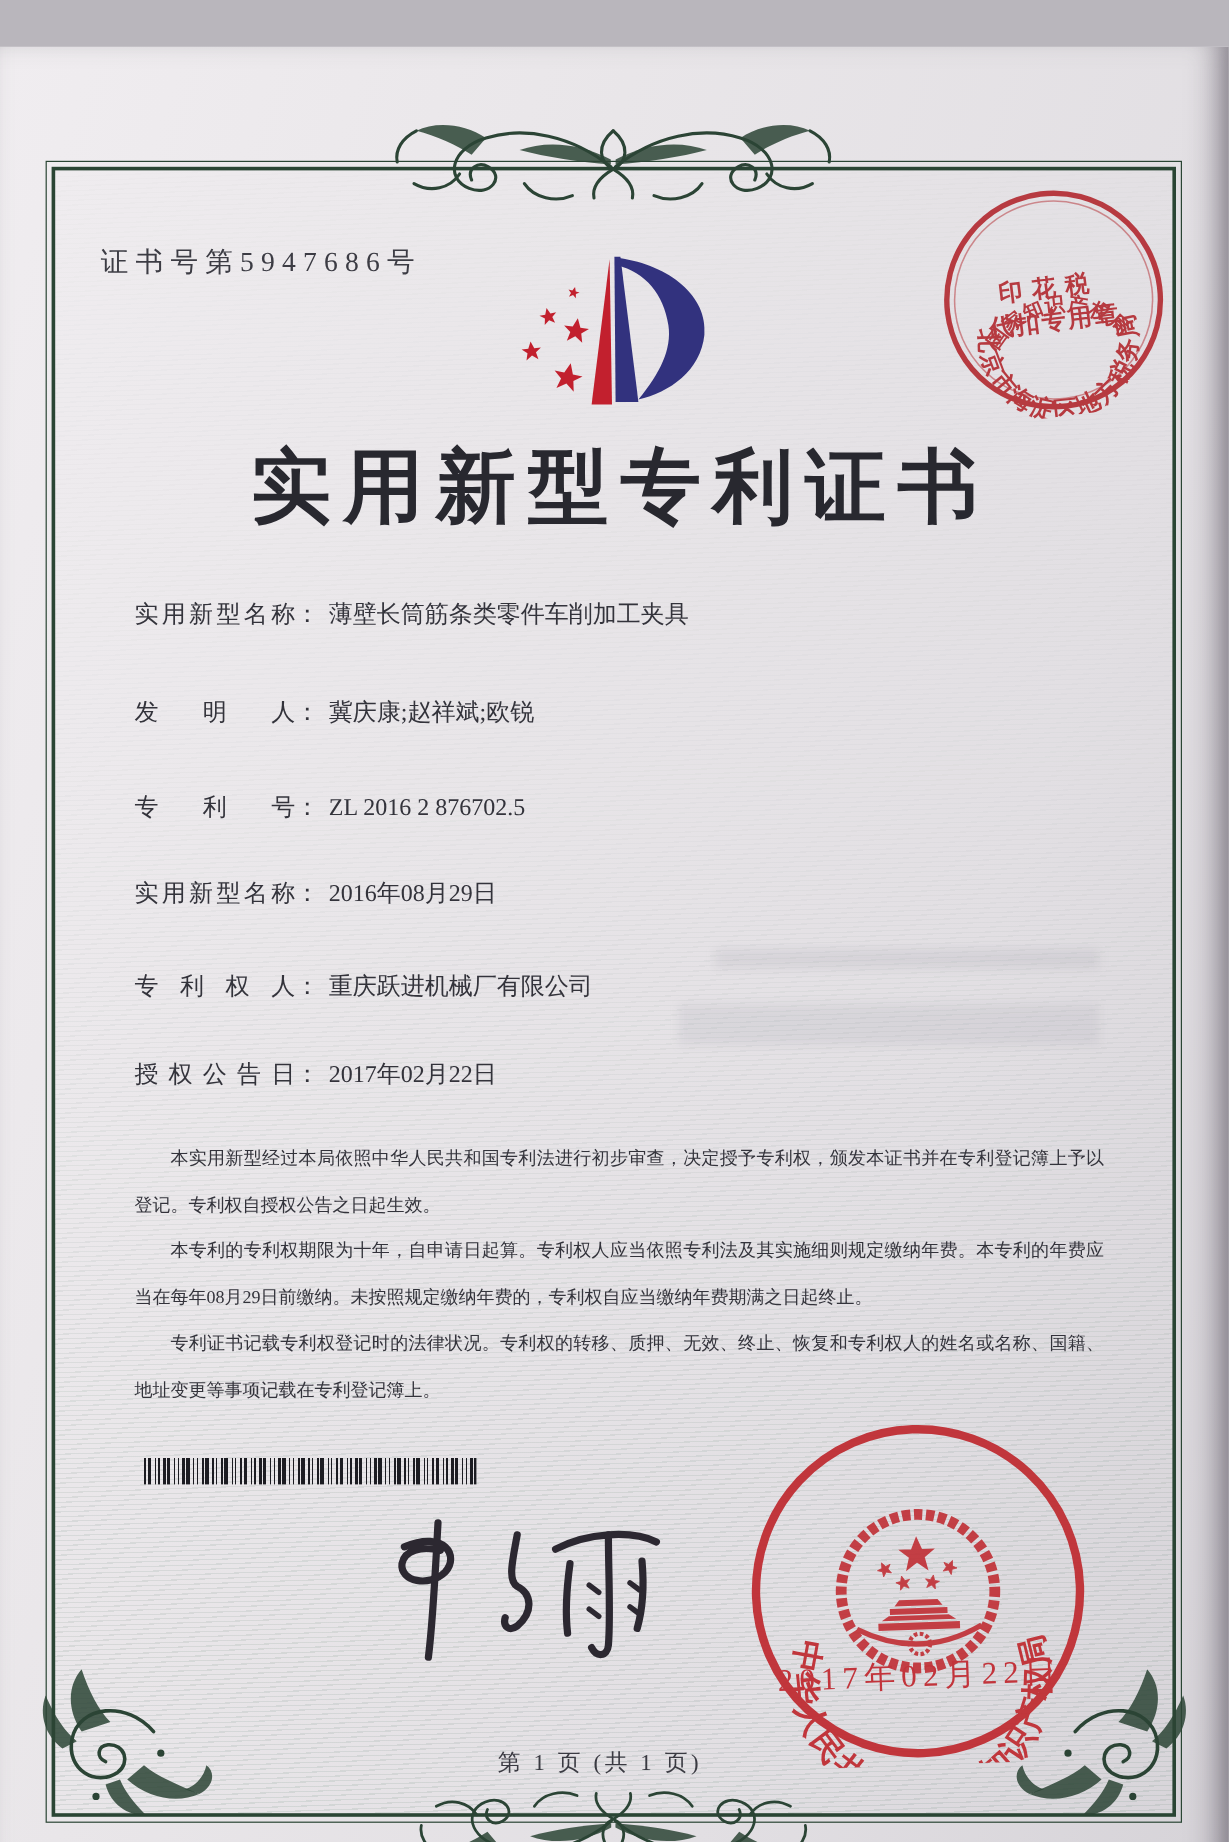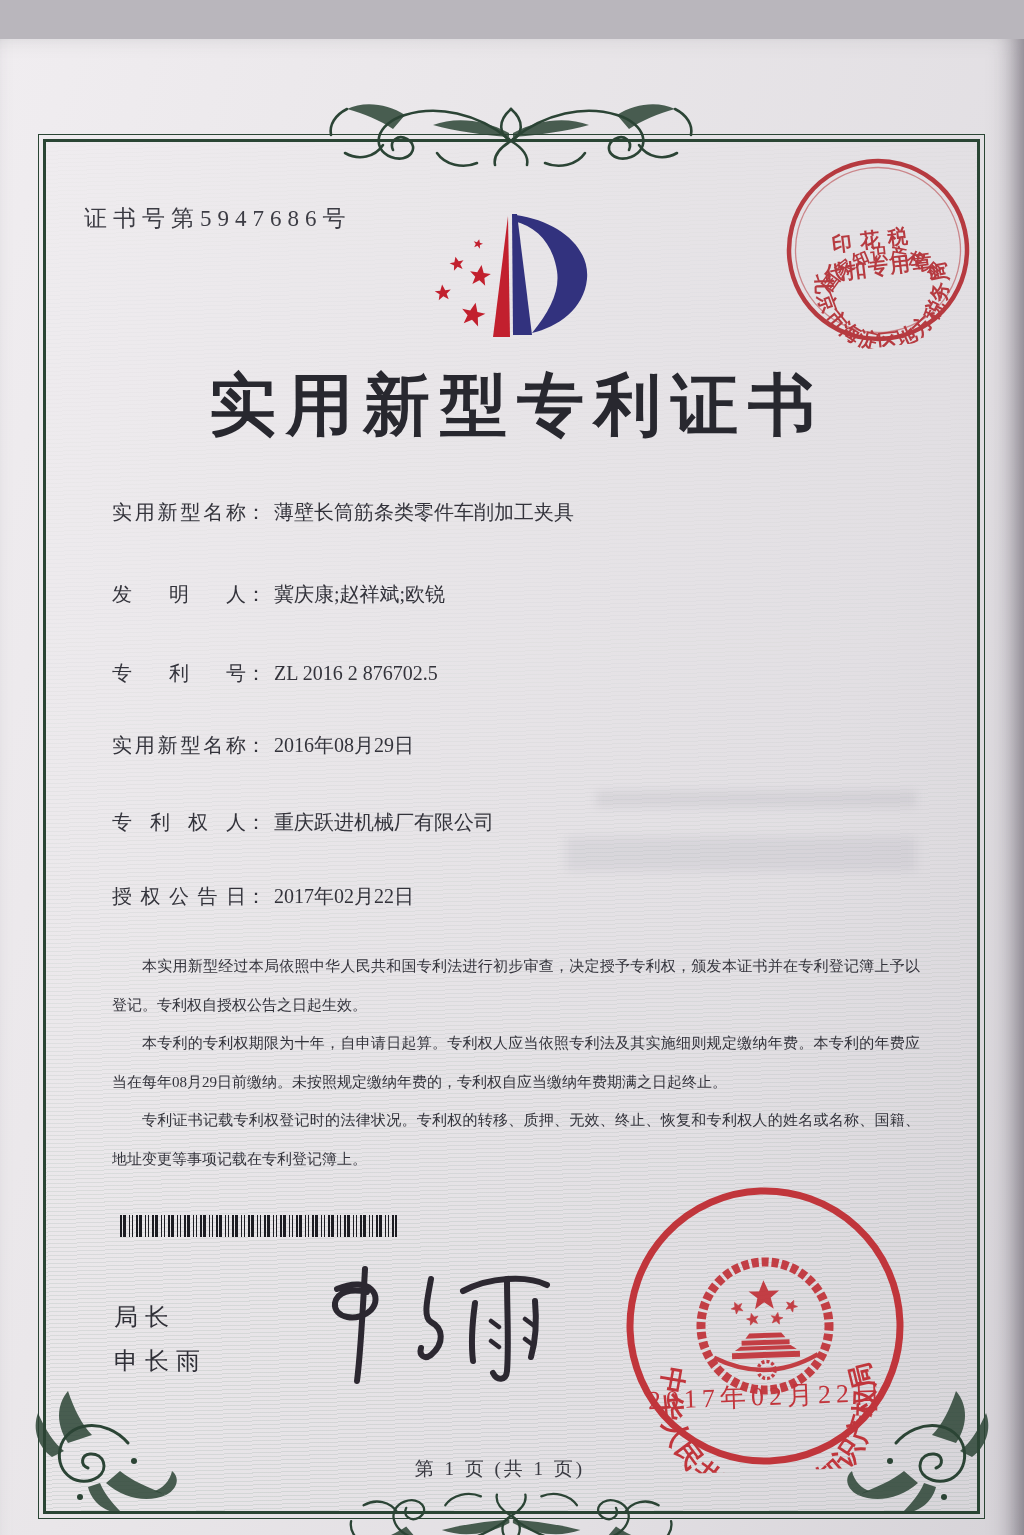--- a/index.html
+++ b/index.html
@@ -207,24 +207,20 @@
   </div>
 
   <div class="paragraphs">
     <p>本实用新型经过本局依照中华人民共和国专利法进行初步审查，决定授予专利权，颁发本证书并在专利登记簿上予以登记。专利权自授权公告之日起生效。</p>
     <p>本专利的专利权期限为十年，自申请日起算。专利权人应当依照专利法及其实施细则规定缴纳年费。本专利的年费应当在每年08月29日前缴纳。未按照规定缴纳年费的，专利权自应当缴纳年费期满之日起终止。</p>
     <p>专利证书记载专利权登记时的法律状况。专利权的转移、质押、无效、终止、恢复和专利权人的姓名或名称、国籍、地址变更等事项记载在专利登记簿上。</p>
   </div>
 
   <div class="barcode"></div>
 
-  <div class="director">
-    <div>局长</div>
-    <div>申长雨</div>
-  </div>
 
   <svg class="signature" role="img" width="270" height="120" viewBox="0 0 270 120" aria-label="申长雨">
     <g fill="none" stroke="#2c2831" stroke-width="6" stroke-linecap="round">
       <path d="M80,4 C78,40 76,84 72,116"></path>
       <path d="M52,24 C86,10 98,32 86,45 C73,58 48,53 50,38 C52,27 66,23 82,27"></path>
       <path d="M146,14 C142,36 138,52 146,57 C158,63 160,78 146,90 C139,95 134,90 136,83"></path>
       <path d="M178,26 C204,12 242,10 262,20"></path>
       <path d="M222,14 C222,46 224,82 222,106 C221,116 212,116 208,108"></path>
       <path d="M190,38 C187,60 186,80 188,96"></path>
       <path d="M250,36 C252,58 250,78 246,92"></path>

